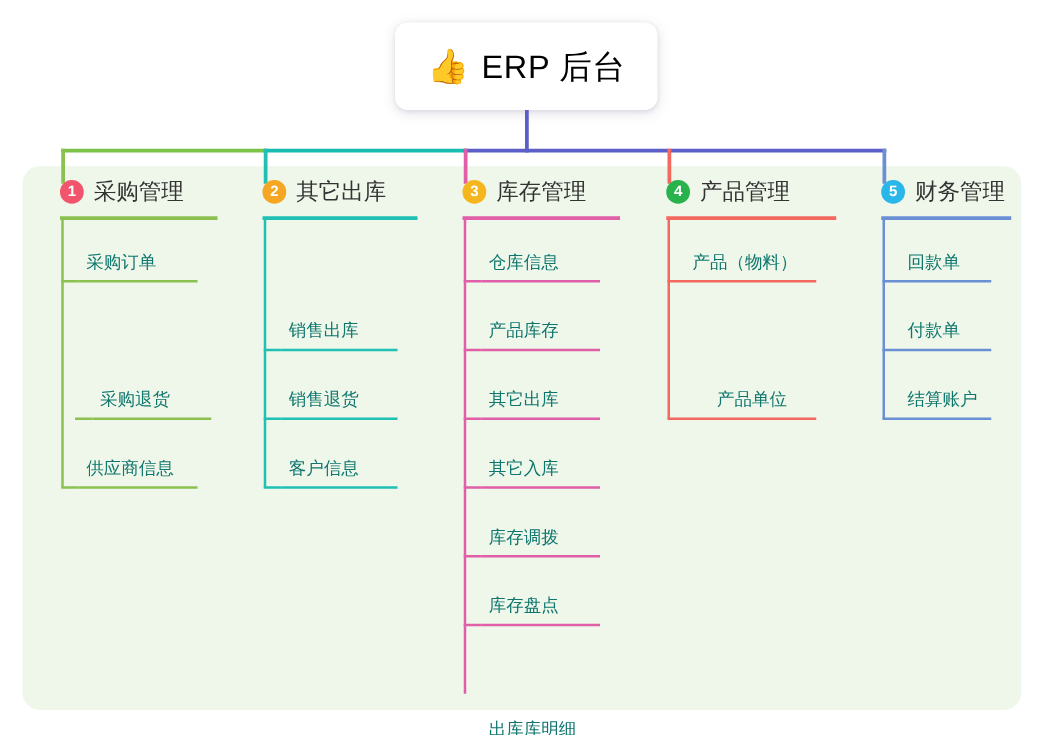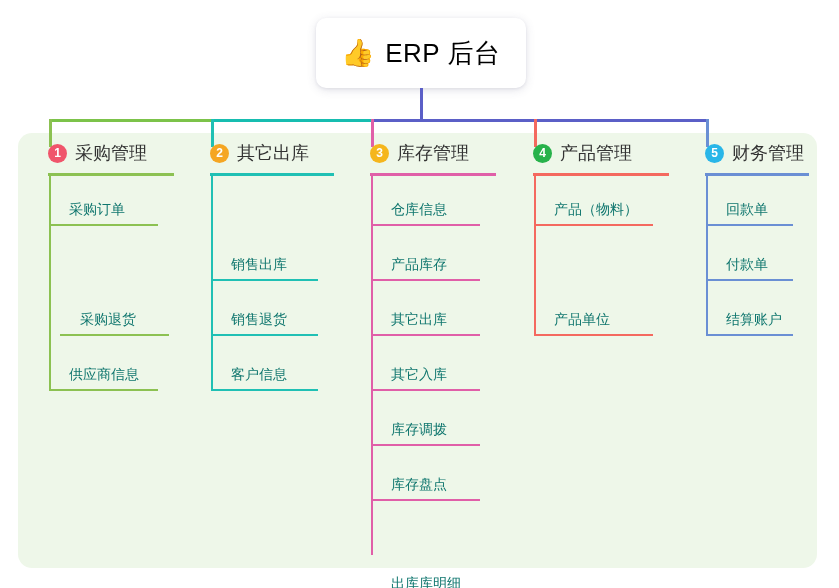--- a/index.html
+++ b/index.html
@@ -252,21 +252,21 @@
           <span class="badge" style="background: rgb(39, 178, 75);">4</span>
           <span class="branch-label">产品管理</span>
         </div>
         <div class="branch-rule" style="background: rgb(244, 105, 95); top: 40px; width: 136px;"></div>
         <div class="spine" style="background: rgb(244, 105, 95); left: 19px; top: 43px; height: 159px;"></div>
         <div class="leaf" style="left: 33px; top: 68px; width: 105px;">
           <span class="leaf-text">产品（物料）</span>
           <div class="leaf-rule" style="background: rgb(244, 105, 95);"></div>
           <div class="leaf-stub" style="background: rgb(244, 105, 95);"></div>
         </div>
-        <div class="leaf" style="left: 33px; top: 178px; width: 105px;">
+        <div class="leaf" style="left: 33px; top: 178px; width: 105px; text-align: center;">
           <span class="leaf-text">产品单位</span>
           <div class="leaf-rule" style="background: rgb(244, 105, 95);"></div>
           <div class="leaf-stub" style="background: rgb(244, 105, 95);"></div>
         </div>
       </div>
       <div class="column" style="left: 687px; width: 128px;">
         <div class="branch-head">
           <span class="badge" style="background: rgb(41, 182, 232);">5</span>
           <span class="branch-label">财务管理</span>
         </div>

